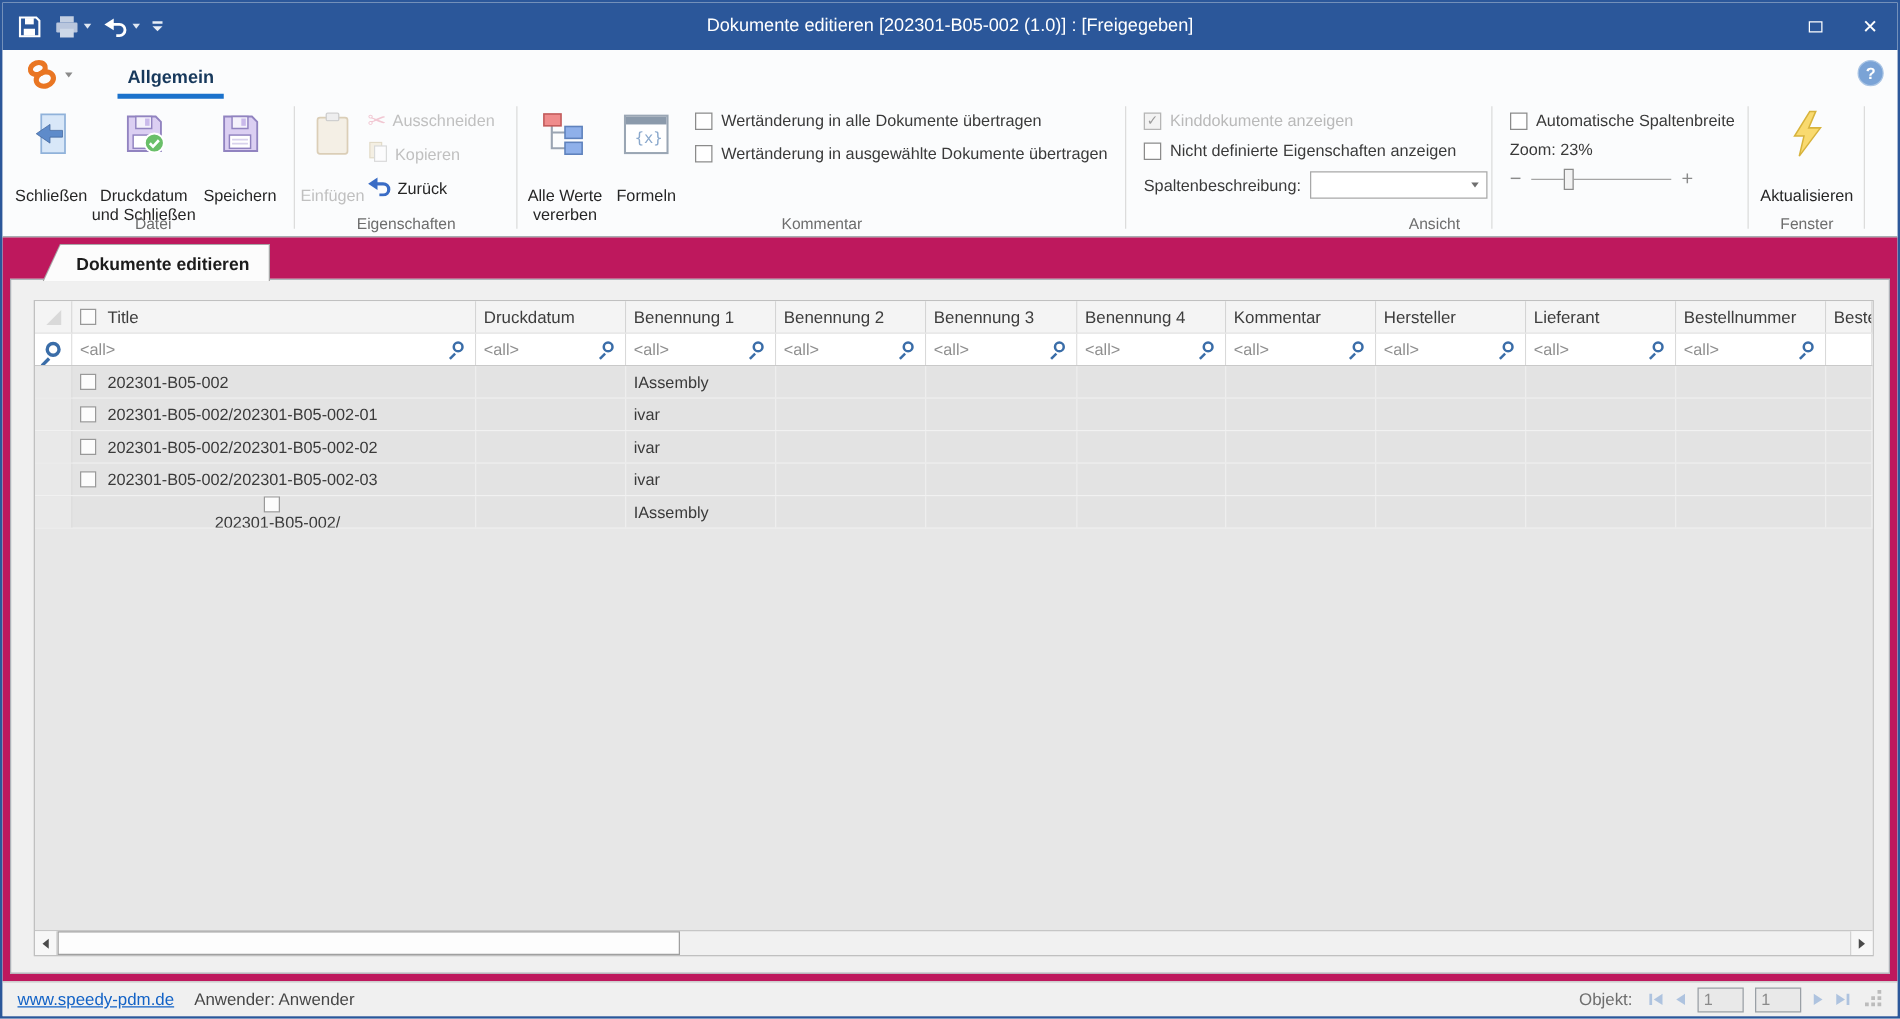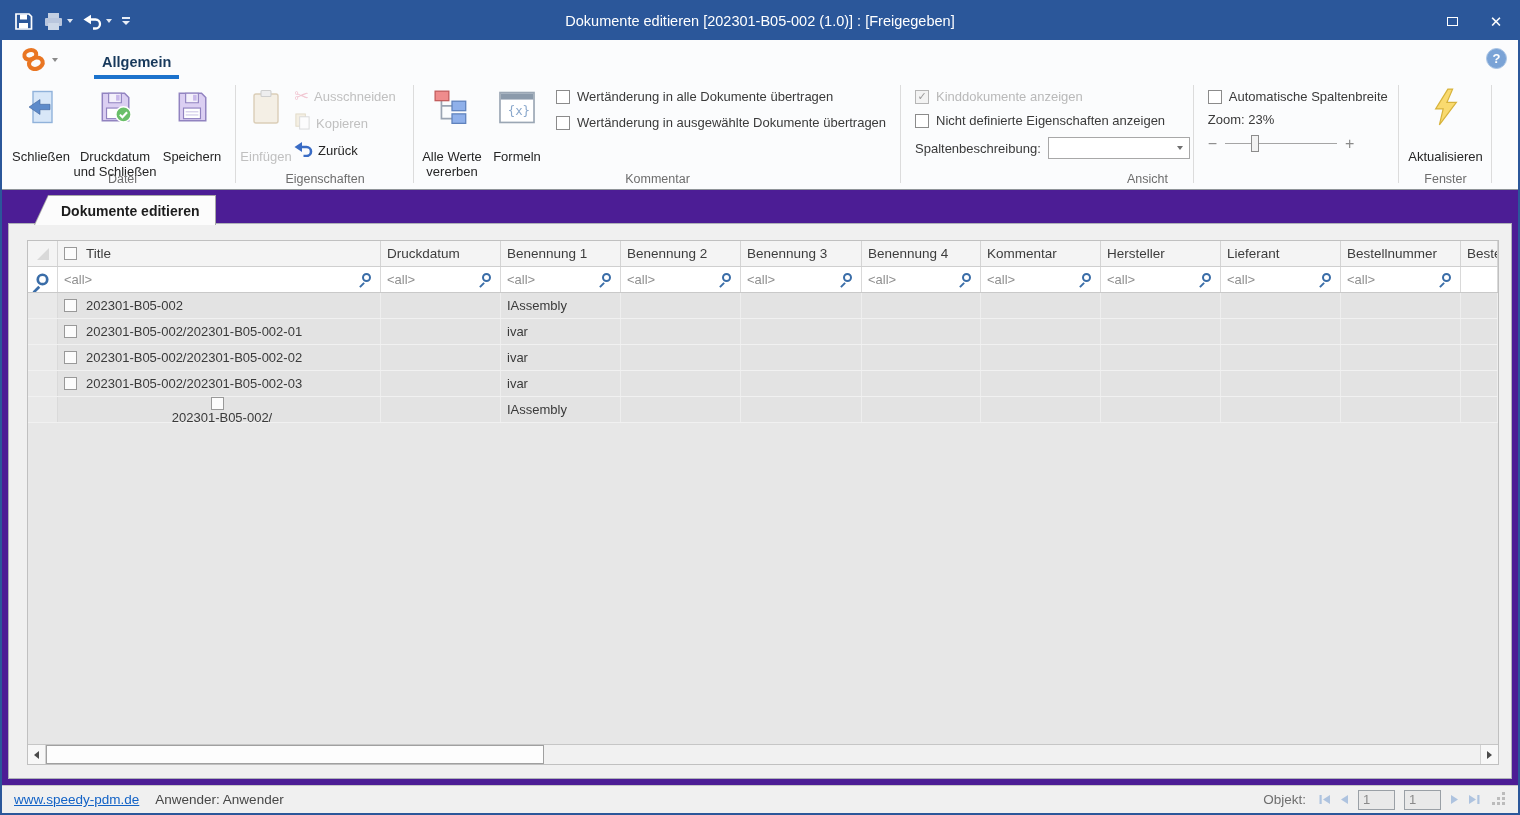--- a/index.html
+++ b/index.html
@@ -68,21 +68,21 @@
   .combo .caret { position:absolute; right:6px; top:8px; width:0; height:0; border-left:3.5px solid transparent; border-right:3.5px solid transparent; border-top:4px solid #6f6f6f; }
 
   .sliderrow { display:flex; align-items:center; gap:8px; color:#8a8a8a; font-size:16px; }
   .slider-track { position:relative; width:112px; height:18px; }
   .slider-track .line { position:absolute; left:0; right:0; top:8px; height:1px; background:#a5a5a5; }
   .slider-thumb { position:absolute; left:26px; top:0; width:8px; height:17px; background:#f2f2f2; border:1px solid #8c8c8c; }
 
   .scissors { font-size:18px; color:#ea9cb0; line-height:1; }
 
   
-  .content { position:absolute; top:188px; left:0; right:0; bottom:28px; background:#4c1d95; }
+  .content { position:absolute; top:188px; left:0; right:0; bottom:28px; background:#be185d; }
   .panel { position:absolute; left:6px; right:6px; top:33px; bottom:6px; border:1px solid #aeb2b8; background:#f0f0f0; }
   .doctab { position:absolute; left:32px; top:5px; height:30px; z-index:2; background:#a7a7a7;
             clip-path:polygon(14px 0, 100% 0, 100% 100%, 0 100%); padding:1px 1px 0 1px; }
   .doctab-inner { width:100%; height:100%; background:#fcfcfc; clip-path:polygon(13.4px 0, 100% 0, 100% 100%, 0 100%);
             display:flex; align-items:center; padding:0 16px 0 26px; font-size:14px; font-weight:bold; color:#1c1c1c; white-space:nowrap; }
 
   .grid { position:absolute; left:25px; top:50px; width:1472px; height:525px; z-index:1;
           border:1px solid #c0c0c0; background:#e7e7e7; display:flex; flex-direction:column; }
   .g-header { display:flex; height:26px; flex:none; border-bottom:1px solid #cfcfcf; background:#f4f4f4; }
   .g-hcell { flex:none; display:flex; align-items:center; padding-left:6px; border-right:1px solid #d4d4d4;

